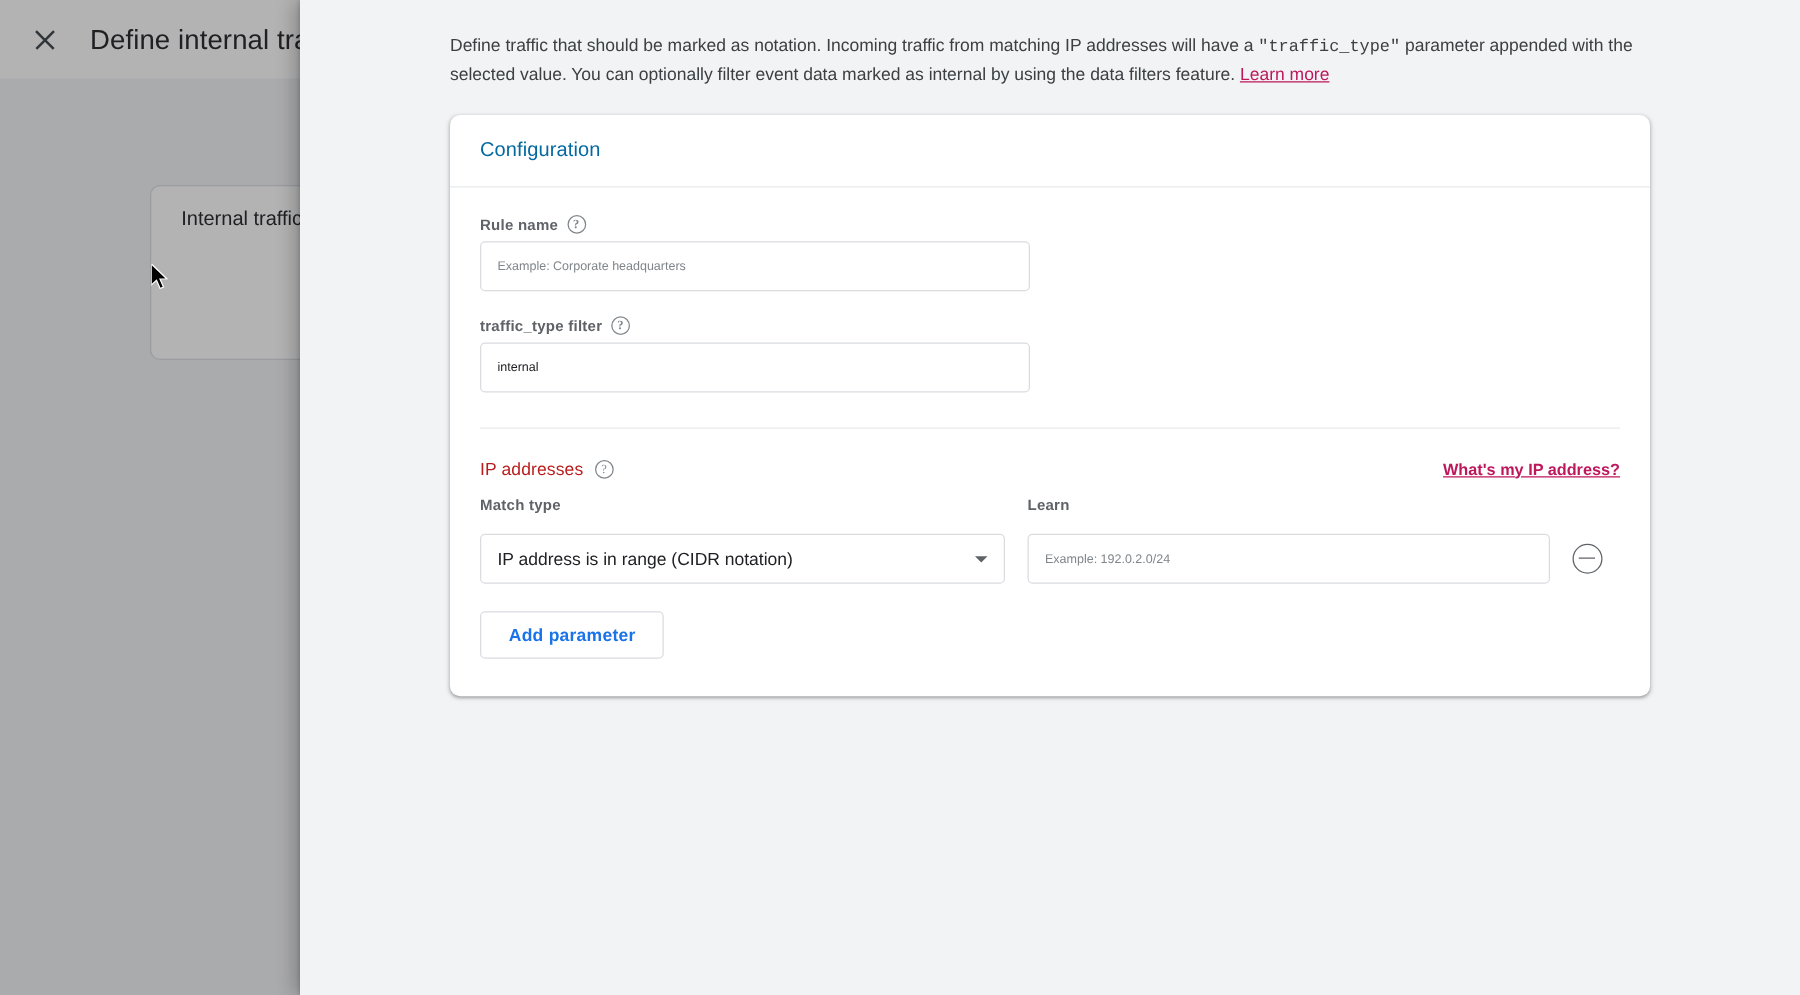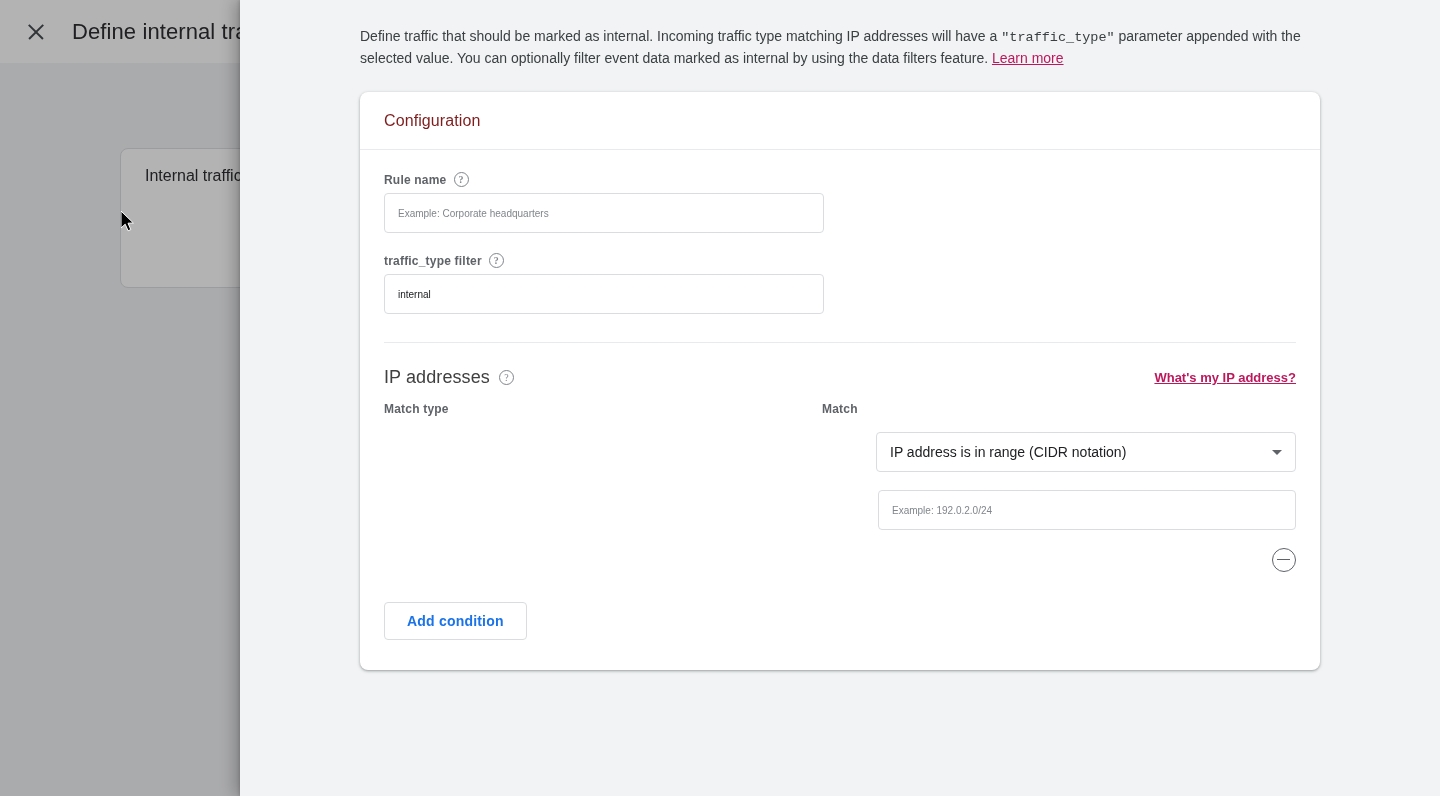--- a/index.html
+++ b/index.html
@@ -185,21 +185,21 @@
   #config-card-header {
     height: 58px;
     border-bottom: 1px solid #e8eaed;
     display: flex;
     align-items: center;
     padding: 0 24px;
     box-sizing: border-box;
   }
   #config-card-title {
     font-size: 16px;
-    color: #7f1d1d;
+    color: #0369a1;
     letter-spacing: 0.1px;
   }
   #config-card-body {
     padding: 22px 24px 30px 24px;
   }
 
   .field-label {
     font-size: 12px;
     color: #5f6368;
     display: flex;
@@ -243,33 +243,32 @@
     background: #e8eaed;
     margin: 28px 0 0 0;
   }
 
   #ip-section-head {
     display: flex;
     align-items: center;
     margin-top: 24px;
   }
   #ip-section-title {
-    font-size: 18px;
-    color: #404040;
+    font-size: 14px;
+    color: #b91c1c;
     letter-spacing: 0.1px;
   }
   #ip-head-spacer { flex: 1; }
   #my-ip-link { font-size: 13px; font-weight: bold; }
 
   #condition-row {
     display: flex;
     align-items: flex-end;
     gap: 18px;
     margin-top: 16px;
-    flex-direction: column;
   }
   .select-box {
     width: 420px;
     height: 40px;
     box-sizing: border-box;
     border: 1px solid #dadce0;
     border-radius: 4px;
     background: #ffffff;
     display: flex;
     align-items: center;
@@ -347,21 +346,21 @@
 </div>
 
 <div id="scrim"></div>
 
 <div id="dialog">
 
 
   <div id="dialog-body">
 
     <div id="description">
-      <span>Define traffic that should be marked as internal. Incoming traffic type matching IP addresses will have a </span><code>"traffic_type"</code><span> parameter appended with the selected value. You can optionally filter event data marked as internal by using the data filters feature. </span><a class="link">Learn more</a>
+      <span>Define traffic that should be marked as notation. Incoming traffic from matching IP addresses will have a </span><code>"traffic_type"</code><span> parameter appended with the selected value. You can optionally filter event data marked as internal by using the data filters feature. </span><a class="link">Learn more</a>
     </div>
 
     <div id="config-card">
 
       <div id="config-card-header">
         <div id="config-card-title">Configuration</div>
       </div>
 
       <div id="config-card-body">
 
@@ -388,33 +387,33 @@
         
         <div id="ip-section-head">
           <span id="ip-section-title">IP addresses</span>
           <span class="help-icon" style="margin-left:9px;">?</span>
           <span id="ip-head-spacer"></span>
           <a class="link" id="my-ip-link">What's my IP address?</a>
         </div>
 
         <div style="display:flex; gap:18px; margin-top:14px;">
           <div class="field-label" style="width:420px; margin-bottom:0;">Match type</div>
-          <div class="field-label" style="width:418px; margin-bottom:0;">Match</div>
+          <div class="field-label" style="width:418px; margin-bottom:0;">Learn</div>
         </div>
 
         <div id="condition-row">
           <div class="select-box">
             <span id="match-type-value">IP address is in range (CIDR notation)</span>
             <span class="caret"></span>
           </div>
           <input class="text-input" id="value-input" type="text" placeholder="Example: 192.0.2.0/24" style="">
           <div id="remove-condition"></div>
         </div>
 
-        <button id="add-condition">Add condition</button>
+        <button id="add-condition">Add parameter</button>
 
       </div>
     </div>
   </div>
 </div>
 
 <svg id="cursor" viewBox="0 0 14 21" style="left: 121px; top: 211px;">
   <polygon points="0,0 0,17 4.2,13.2 7.1,19.8 9.8,18.6 7,12.2 12.4,12" fill="#000000" stroke="#ffffff" stroke-width="1"></polygon>
 </svg>
 

